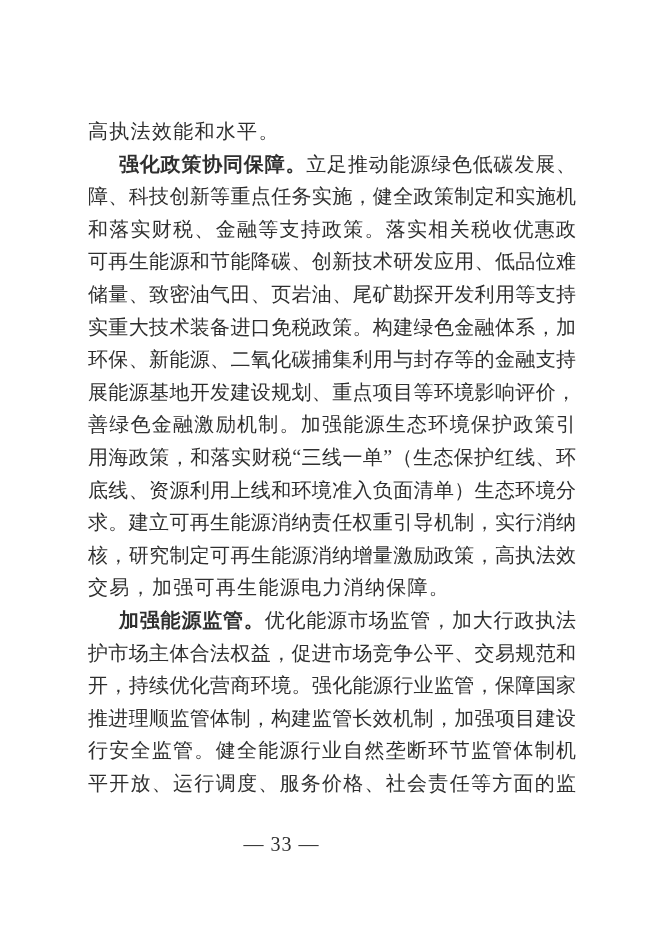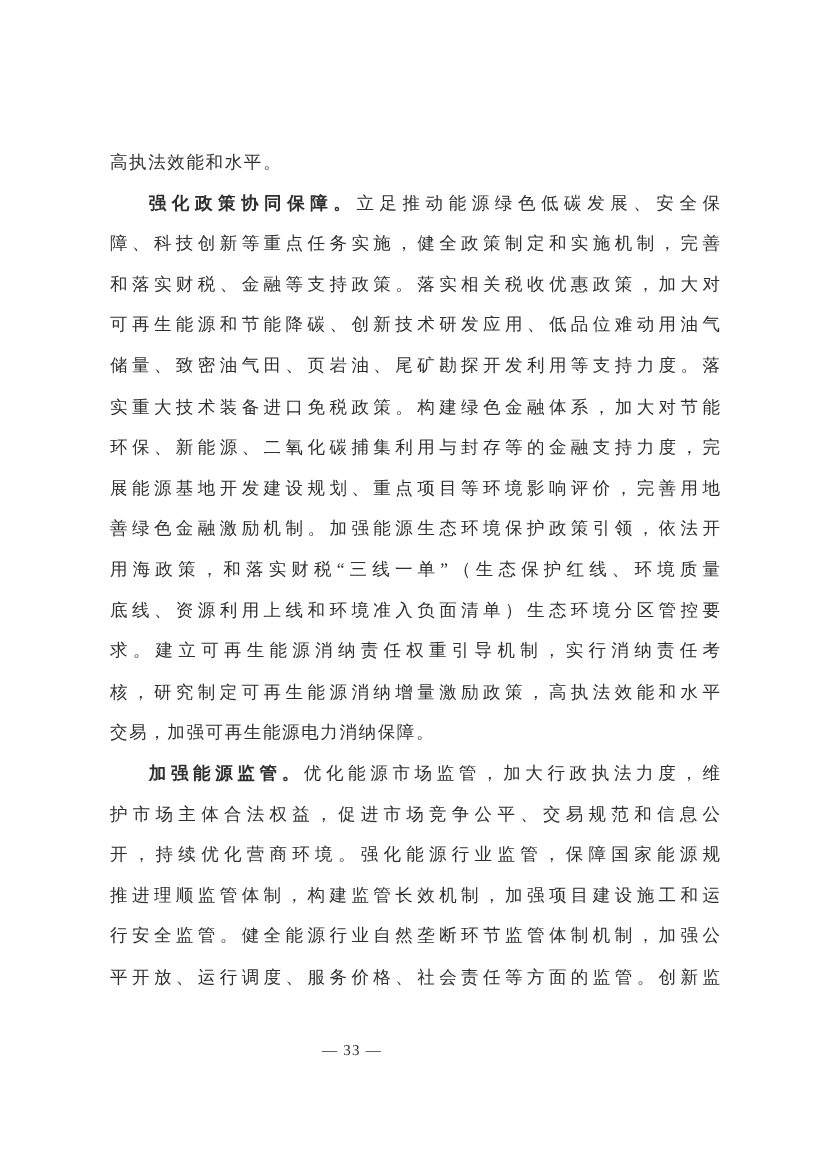--- a/index.html
+++ b/index.html
@@ -23,21 +23,21 @@
   .text-block {
     position: absolute;
     left: 88px;
     top: 115px;
     width: 488px;
     color: #2f2f2f;
   }
   .line {
     height: 32.6px;
     line-height: 32.6px;
-    font-size: 14px;
+    font-size: 20px;
     overflow: hidden;
     white-space: nowrap;
     letter-spacing: 1.3px;
   }
   .line.j {
     white-space: normal;
     letter-spacing: normal;
     text-align: justify;
     text-align-last: justify;
     text-justify: inter-character;
@@ -47,21 +47,21 @@
   }
   .lead {
     font-weight: bold;
   }
   .page-number {
     position: absolute;
     left: 0;
     top: 833px;
     width: 563px;
     text-align: center;
-    font-size: 12px;
+    font-size: 20px;
     color: #2f2f2f;
     letter-spacing: 1px;
   }
 </style>
 </head>
 <body>
 
 <div class="page">
   <div class="text-block" id="text-block">
       <div class="line"><span>高执法效能和水平。</span></div>

